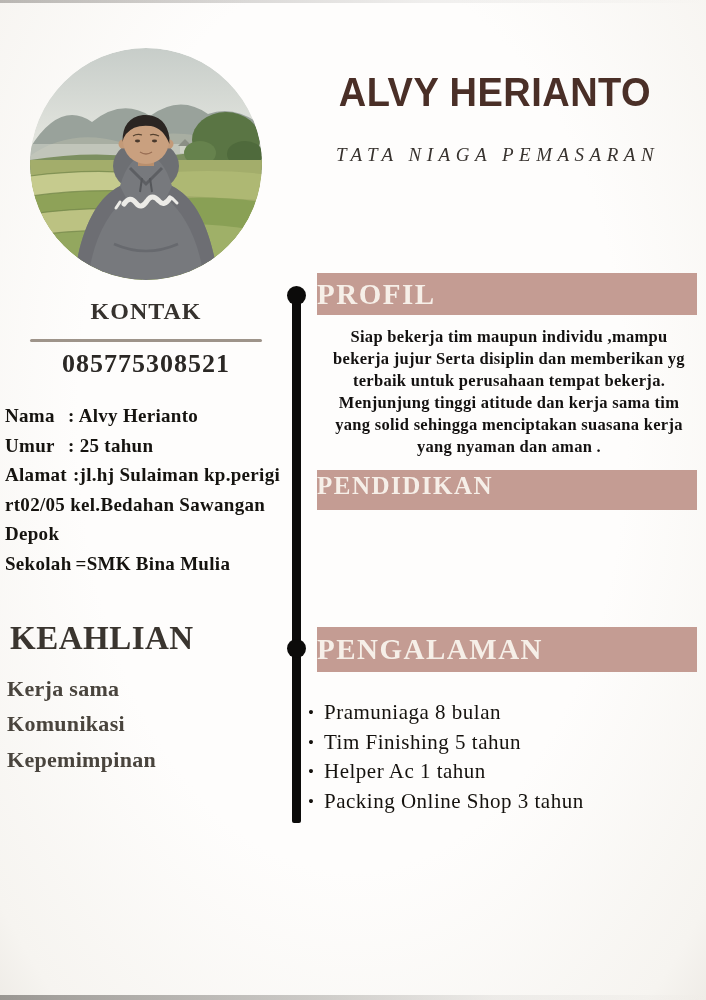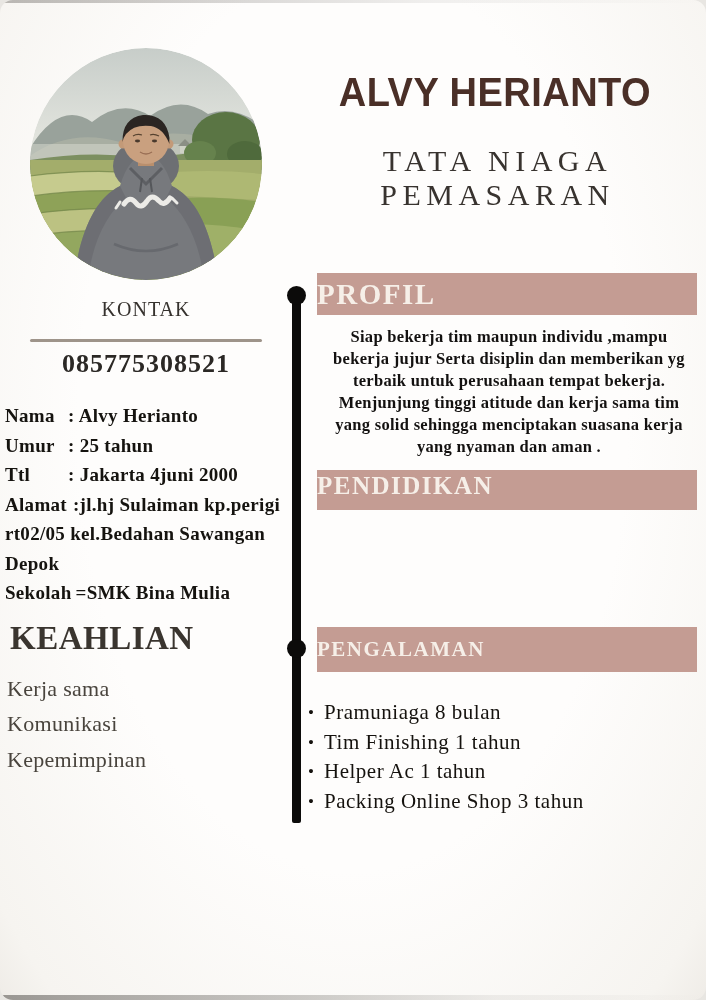--- a/index.html
+++ b/index.html
@@ -1,70 +1,70 @@
 <!DOCTYPE html>
 <html><head>
 <meta charset="utf-8">
 <style>
   html,body{margin:0;padding:0;background:#e8e6e2;}
   .page{
     position:relative;width:706px;height:1000px;overflow:hidden;
     background:radial-gradient(ellipse at 50% 42%, #fefdfc 55%, #f6f4f0 92%, #efece7 100%);
     font-family:"Liberation Serif", serif;
-    border-radius:13px;
   }
   .page::before{content:"";position:absolute;top:0;left:0;right:0;height:3px;
     background:linear-gradient(to right, rgba(70,65,60,.35), rgba(70,65,60,.08) 60%, transparent);pointer-events:none;}
   .page::after{content:"";position:absolute;bottom:0;left:0;right:0;height:5px;
     background:linear-gradient(to right, rgba(95,92,88,.6), rgba(120,117,112,.35) 45%, rgba(160,157,152,.15) 70%, transparent);pointer-events:none;}
 
   
   .header-name{
     position:absolute;left:290px;top:70px;width:410px;text-align:center;
     font-family:"Liberation Sans", sans-serif;font-weight:800;font-size:40px;
     color:#4a2f27;letter-spacing:.5px;transform:scaleX(.95);
   }
   .header-role{
     position:absolute;left:290px;top:144px;width:410px;text-align:center;
-    font-size:30px;letter-spacing:5.5px;padding-left:5px;box-sizing:border-box;
+    font-size:19px;letter-spacing:5.5px;padding-left:5px;box-sizing:border-box;
     color:#38332f;
+    font-style:italic;
   }
 
   
   .photo{position:absolute;left:30px;top:48px;width:232px;height:232px;border-radius:50%;overflow:hidden;}
 
   
   .contact-heading{position:absolute;left:20px;top:298px;width:252px;text-align:center;
-    font-weight:normal;font-size:20px;letter-spacing:1px;color:#36322e;}
+    font-weight:bold;font-size:24px;letter-spacing:1px;color:#36322e;}
   .contact-divider{position:absolute;left:30px;top:339px;width:232px;height:3px;background:#9e948a;border-radius:2px;}
   .phone{position:absolute;left:20px;top:349px;width:252px;text-align:center;
     font-weight:bold;font-size:26px;letter-spacing:1px;color:#2b2825;}
 
   .details{position:absolute;left:5px;top:401px;width:290px;
     font-weight:bold;font-size:19px;line-height:29.5px;letter-spacing:.3px;color:#15130f;}
   .details .lbl{display:inline-block;min-width:63px;}
 
   .skills-heading{position:absolute;left:10px;top:620px;width:205px;text-align:left;
     font-weight:bold;font-size:33px;letter-spacing:.5px;color:#3a352f;}
   .skills{position:absolute;left:7px;top:671px;width:280px;list-style:none;margin:0;padding:0;
-    font-size:22px;line-height:35.4px;color:#49443d;letter-spacing:.3px;}
+    font-size:22px;line-height:35.4px;color:#49443d;letter-spacing:.3px;font-weight:bold;}
 
   
   .timeline{position:absolute;left:292px;top:292px;width:9px;height:531px;background:#0c0b0a;border-radius:2px;}
   .tl-dot{position:absolute;left:287px;width:19px;height:19px;border-radius:50%;background:#0c0b0a;}
   .tl-dot.d1{top:286px;}
   .tl-dot.d2{top:639px;}
 
   
   .bar{position:absolute;left:317px;width:380px;background:#c49c93;
     color:#f6efe8;font-weight:bold;letter-spacing:1.5px;box-sizing:border-box;
     white-space:nowrap;overflow:hidden;}
   .bar.profil{top:273px;height:42px;font-size:29px;line-height:42px;}
   .bar.pendidikan{top:470px;height:40px;font-size:25px;line-height:31px;}
-  .bar.pengalaman{top:627px;height:45px;font-size:21px;line-height:45px;}
+  .bar.pengalaman{top:627px;height:45px;font-size:29px;line-height:45px;}
 
   .profil-body{position:absolute;left:318px;top:326px;width:382px;
     font-weight:bold;font-size:16.5px;line-height:21.9px;letter-spacing:.3px;color:#131110;text-align:center;}
   .pendidikan-body{position:absolute;left:318px;top:507px;width:380px;
     font-size:17.5px;line-height:21.5px;color:#201c18;}
   .exp-list{position:absolute;left:308px;top:698px;width:392px;list-style:none;margin:0;padding:0;
     font-size:21px;line-height:29.6px;letter-spacing:.5px;color:#15120e;}
   .exp-list li::before{content:"\2022";display:inline-block;width:16px;font-size:17px;vertical-align:1px;}
 </style>
 </head>
@@ -129,21 +129,20 @@
     </svg>
   </div>
 
   <div class="contact-heading">KONTAK</div>
   <div class="contact-divider"></div>
   <div class="phone">085775308521</div>
 
   <div class="details">
     <div><span class="lbl">Nama</span><span>: Alvy Herianto</span></div>
     <div><span class="lbl">Umur</span><span>: 25 tahun</span></div>
-    <div><span class="lbl">Ttl</span><span>: Jakarta 4juni 2000</span></div>
     <div><span class="lbl" style="min-width:0;margin-right:6px;">Alamat</span><span>:jl.hj Sulaiman kp.perigi</span></div>
     <div><span>rt02/05 kel.Bedahan Sawangan</span></div>
     <div><span>Depok</span></div>
     <div><span class="lbl" style="min-width:0;margin-right:4px;">Sekolah</span><span>=SMK Bina Mulia</span></div>
   </div>
 
   <div class="skills-heading">KEAHLIAN</div>
   <ul class="skills">
     <li>Kerja sama</li>
     <li>Komunikasi</li>
@@ -164,18 +163,18 @@
     <div>yang nyaman dan aman .</div>
   </div>
 
   <div class="bar pendidikan">PENDIDIKAN</div>
   <div class="pendidikan-body">
   </div>
 
   <div class="bar pengalaman">PENGALAMAN</div>
   <ul class="exp-list">
     <li>Pramuniaga 8 bulan</li>
-    <li>Tim Finishing 1 tahun</li>
+    <li>Tim Finishing 5 tahun</li>
     <li>Helper Ac 1 tahun</li>
     <li>Packing Online Shop 3 tahun</li>
   </ul>
 
 </div>
 
 </body></html>

